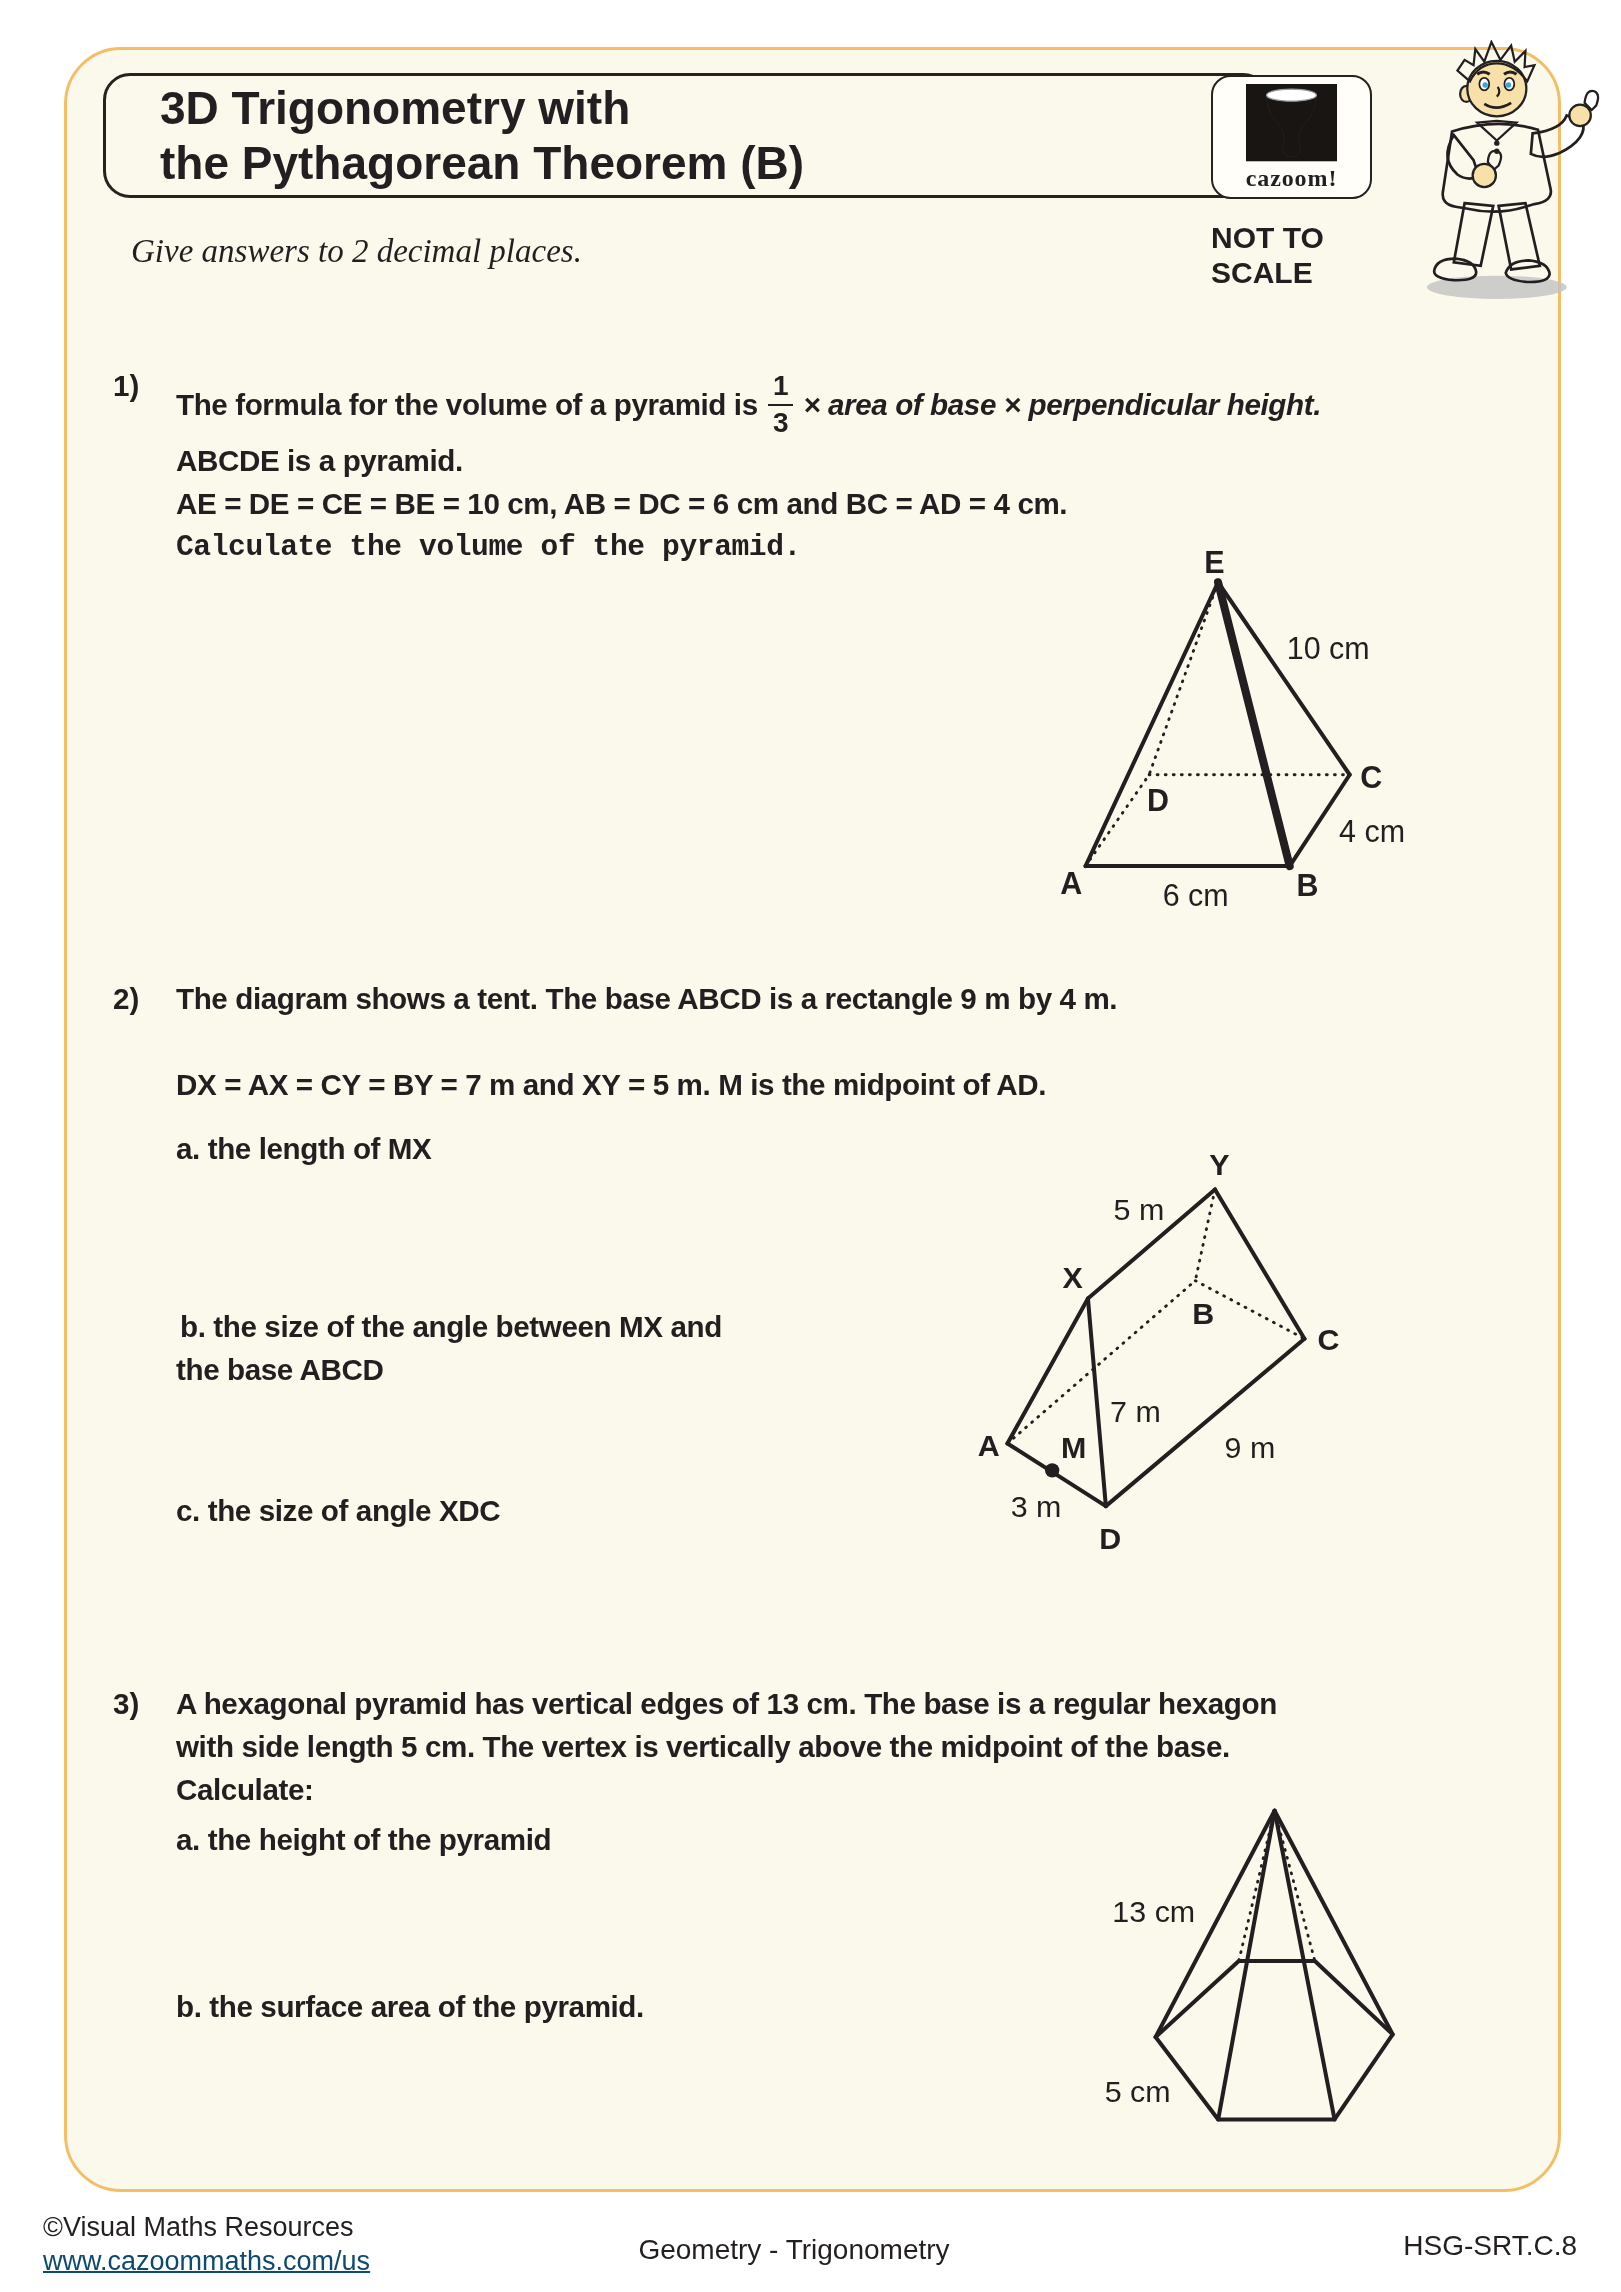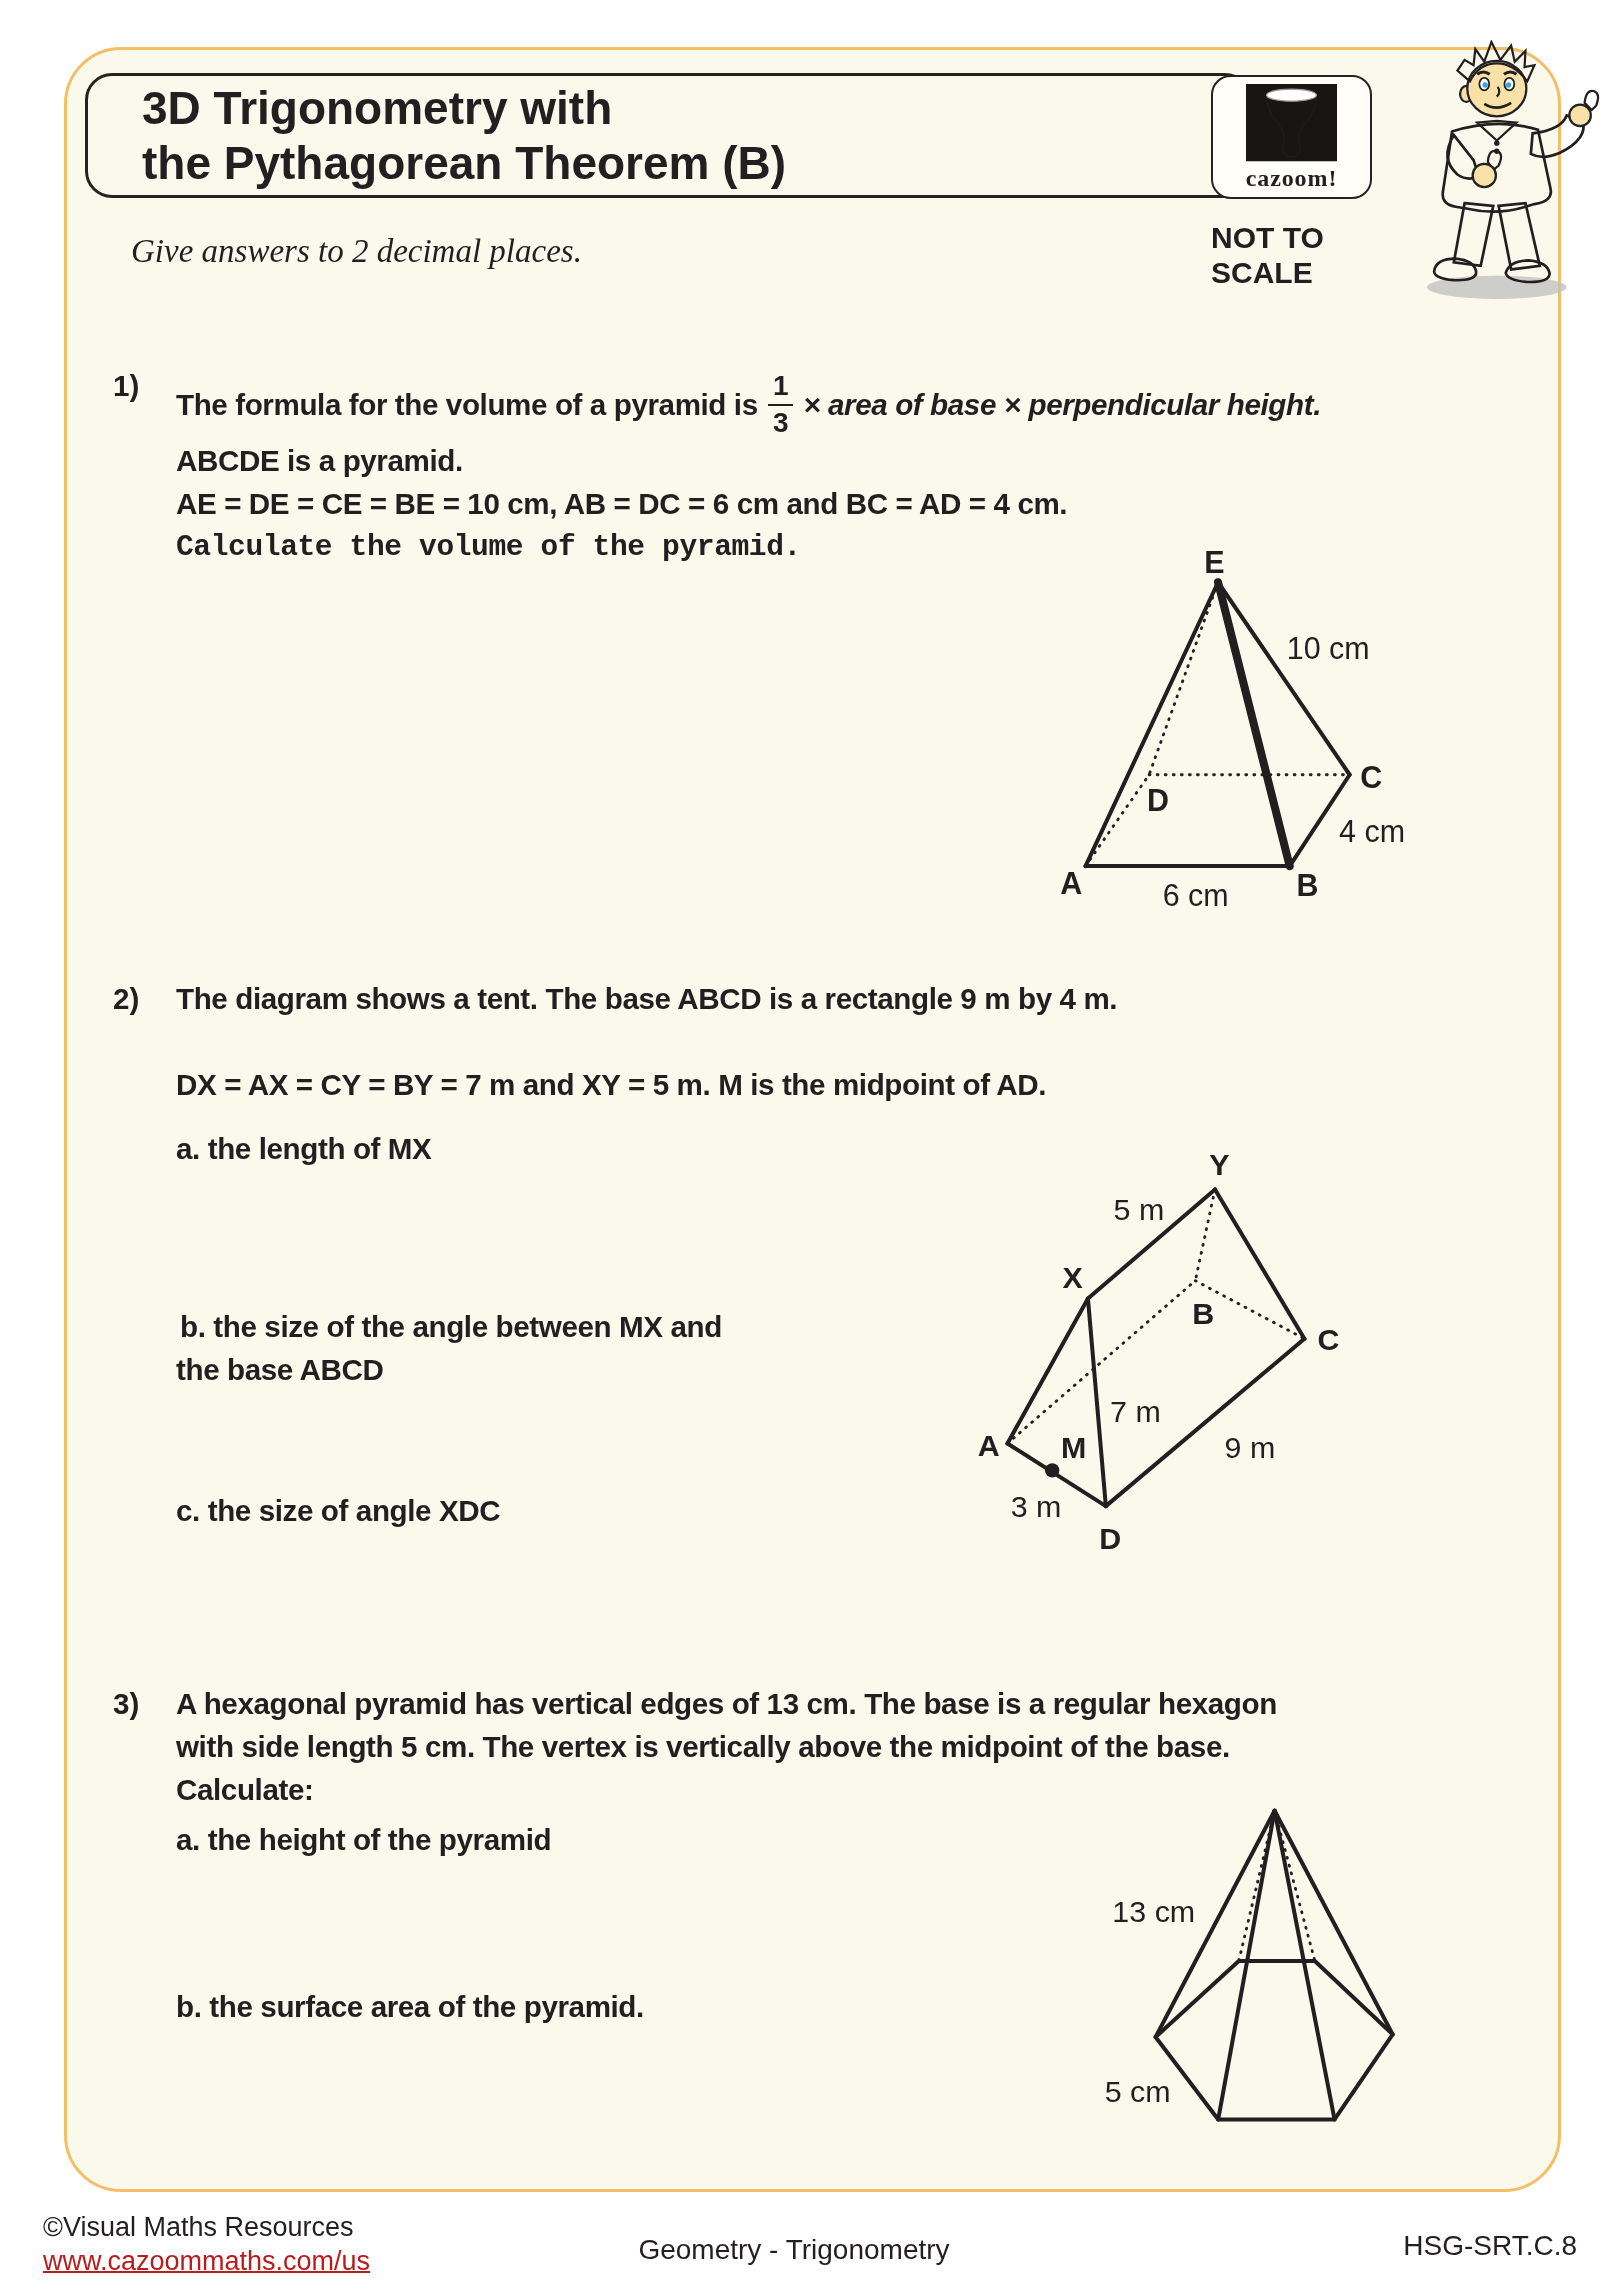--- a/index.html
+++ b/index.html
@@ -1,21 +1,21 @@
 <!DOCTYPE html>
 <html style="font-size:14.3px"><head>
 <meta charset="utf-8">
 <style>
   html,body{margin:0;padding:0;background:#ffffff;}
   .page{position:relative;width:1622px;height:2293px;background:#ffffff;
         font-family:"Liberation Sans",sans-serif;color:#231F20;overflow:hidden;}
   .frame{position:absolute;left:64px;top:47px;width:1491px;height:2139px;
          border:3.6px solid #F3BE66;border-radius:57px;background:#FBF8EC;}
   
-  .title-box{position:absolute;left:85px;top:73px;width:1167px;height:125px;box-sizing:border-box;
+  .title-box{position:absolute;left:103px;top:73px;width:1167px;height:125px;box-sizing:border-box;
              border:3.6px solid #26221E;border-radius:27px;background:#FBF8EC;
              display:flex;flex-direction:column;justify-content:center;padding-left:54px;}
   .title-line{font-size:46px;font-weight:bold;line-height:1.18;letter-spacing:0px;white-space:nowrap;}
   .logo-box{position:absolute;left:1211px;top:75px;width:161px;height:124px;box-sizing:border-box;
             background:#FFFEF8;border:2.7px solid #26221E;border-radius:19.7px;
             display:flex;flex-direction:column;align-items:center;justify-content:center;}
   .logo-text{font-family:"Liberation Serif",serif;font-weight:bold;font-size:24px;letter-spacing:0.9px;line-height:1;margin-top:2.7px;}
   .nts{position:absolute;left:1211px;top:220px;font-weight:bold;font-size:30px;line-height:35px;}
   .instruction{position:absolute;left:131px;top:233px;font-family:"Liberation Serif",serif;
                font-style:italic;font-size:33px;}
@@ -30,21 +30,21 @@
   
   .diagram{position:absolute;}
   svg line,svg path,svg polyline{stroke:#231F20;fill:none;}
   .edge{stroke-width:4.5;stroke-linecap:round;}
   .edge-thick{stroke-width:9;stroke-linecap:round;}
   .edge-dot{stroke-width:3.2;stroke-dasharray:1 8;stroke-linecap:round;}
   .vlabel{font-family:"Liberation Sans",sans-serif;font-weight:bold;font-size:34px;fill:#231F20;stroke:none;}
   .mlabel{font-family:"Liberation Sans",sans-serif;font-weight:normal;font-size:34px;fill:#231F20;stroke:none;}
   
   .footer-copy{position:absolute;left:43px;top:2212px;font-size:27px;}
-  .footer-url{position:absolute;left:43px;top:2246px;font-size:27px;color:#b91c1c;
+  .footer-url{position:absolute;left:43px;top:2246px;font-size:27px;color:#0c4a6e;
               text-decoration:underline;text-decoration-thickness:1.8px;cursor:pointer;}
   .footer-subject{position:absolute;left:0;top:2234px;width:1588px;text-align:center;font-size:28px;}
   .footer-code{position:absolute;right:45px;top:2230px;font-size:28px;}
 </style>
 </head>
 <body>
 
 <div class="page">
 
   <div class="frame"></div>

